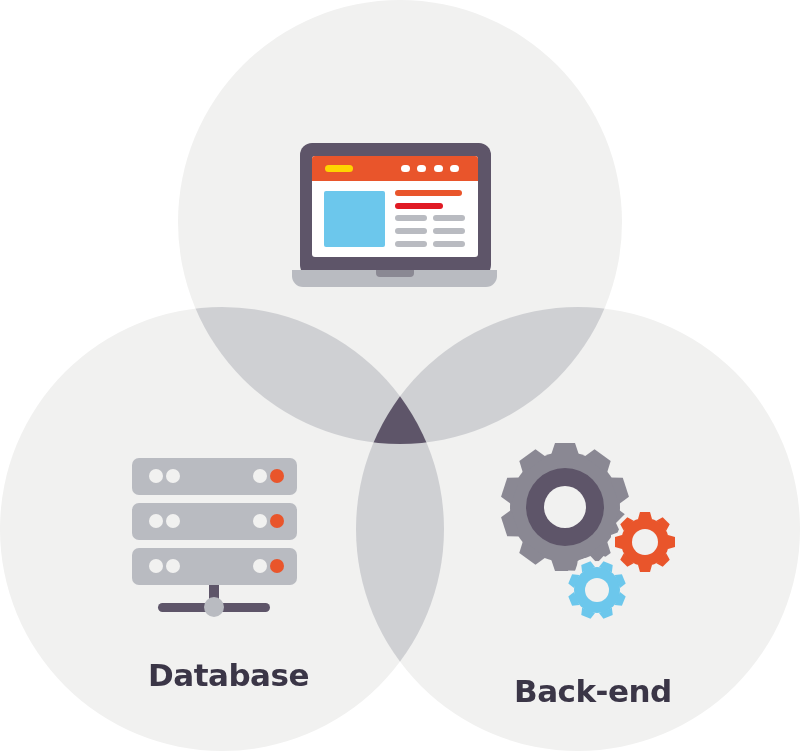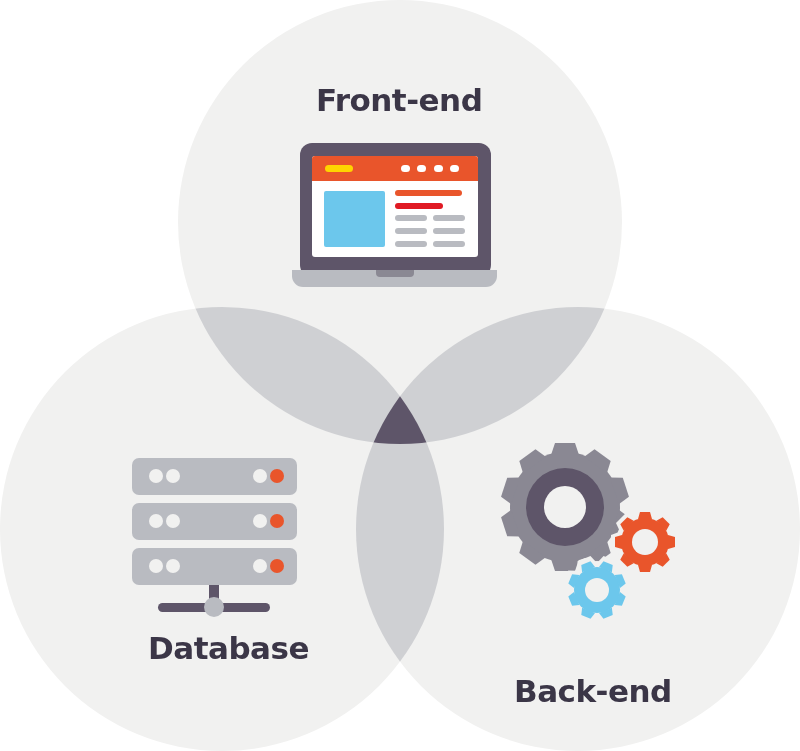--- a/index.html
+++ b/index.html
@@ -9,21 +9,21 @@
       position: absolute;
       font-family: "DejaVu Sans", sans-serif;
       font-weight: bold;
       font-size: 31px;
       color: #3b3647;
       letter-spacing: -0.5px;
       white-space: nowrap;
       line-height: 1;
     }
     #label-front { left: 316px; top: 85px; width: 156px; text-align: center; }
-    #label-db { left: 148px; top: 633px; width: 148px; text-align: right; }
+    #label-db { left: 148px; top: 660px; width: 148px; text-align: right; }
     #label-back { left: 514px; top: 676px; width: 150px; text-align: center; }
   </style>
 </head>
 <body>
 
 <div id="stage">
   <svg width="800" height="751" viewBox="0 0 800 751" xmlns="http://www.w3.org/2000/svg">
     <defs>
       <clipPath id="clipTop">
           <circle cx="400" cy="222" r="222"></circle>
@@ -167,16 +167,15 @@
           <path d="M-5 -29 h10 l2 7 h-14 z" transform="rotate(202.5)"></path>
           <path d="M-5 -29 h10 l2 7 h-14 z" transform="rotate(247.5)"></path>
           <path d="M-5 -29 h10 l2 7 h-14 z" transform="rotate(292.5)"></path>
           <path d="M-5 -29 h10 l2 7 h-14 z" transform="rotate(337.5)"></path>
         </g>
         <circle r="12" fill="#f1f1f0"></circle>
       </g>
     </g>
   </svg>
 
-  <div class="label" id="label-front">Front-end</div>
   <div class="label" id="label-db">Database</div>
   <div class="label" id="label-back">Back-end</div>
 </div>
 
 </body></html>

